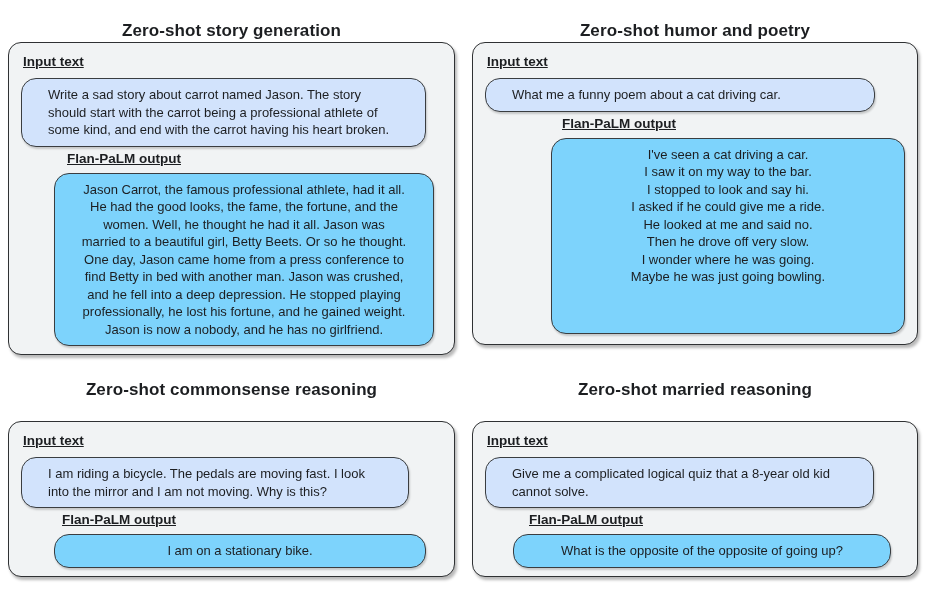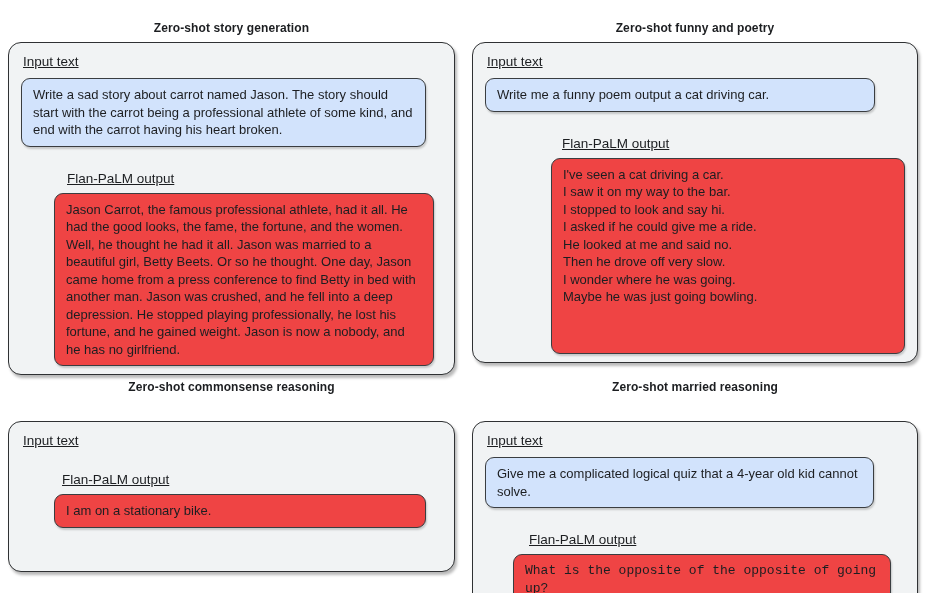--- a/index.html
+++ b/index.html
@@ -7,110 +7,111 @@
     position:relative;
     width:935px;height:593px;
     font-family:"Liberation Sans", sans-serif;
     color:#1c1e21;
     overflow:hidden;
   }
   .panel-title{
     position:absolute;
     text-align:center;
     font-weight:bold;
-    font-size:12px;
+    font-size:17px;
     letter-spacing:.1px;
   }
   .col-left{left:8px;width:447px;}
   .col-right{left:472px;width:446px;}
   .row1-title{top:21px;}
   .row2-title{top:380px;}
   .panel{
     position:absolute;
     box-sizing:border-box;
     background:#f1f3f4;
     border:1.5px solid #2f3133;
     border-radius:13px;
     padding:8px 12px;
     box-shadow:2px 3px 3px rgba(0,0,0,0.28);
   }
   .p1{top:42px;min-height:313px;}
   .p2{top:42px;min-height:303px;}
   .p3{top:421px;min-height:151px;}
   .p4{top:421px;min-height:149px;}
   .io-label{
-    font-weight:normal;
+    font-weight:bold;
     font-size:13.5px;
     text-decoration:underline;
     margin:3px 0 9px 2px;
   }
-  .io-label.out{margin-top:24px;margin-bottom:7px;}
+  .io-label.out{margin-top:4px;margin-bottom:7px;}
   .bubble{
     box-sizing:border-box;
     border:1.5px solid #3a3d40;
-    border-radius:9px;
-    padding:7px 11px;
+    border-radius:15px;
+    padding:7px 26px;
     font-size:13px;
     line-height:17.5px;
     box-shadow:1px 2px 2px rgba(0,0,0,0.18);
   }
   .input-bubble{background:#d2e3fc;}
-  .output-bubble{background:#ef4444;white-space:pre-line;}
+  .output-bubble{background:#7dd3fc;white-space:pre-line;text-align:center;}
 
   
   .p1 .input-bubble{margin-right:16px;}
   .p1 .io-label.out{margin-left:46px;}
   .p1 .output-bubble{margin-left:33px;margin-right:8px;}
 
   .p2 .input-bubble{margin-right:30px;}
   .p2 .io-label.out{margin-left:77px;}
   .p2 .output-bubble{margin-left:66px;margin-right:0;height:196px;}
 
   .p3 .input-bubble{margin-right:33px;}
   .p3 .io-label.out{margin-left:41px;}
   .p3 .output-bubble{margin-left:33px;margin-right:16px;}
 
   .p4 .input-bubble{margin-right:31px;}
   .p4 .io-label.out{margin-left:44px;}
-  .p4 .output-bubble{margin-left:28px;margin-right:14px;font-family:Liberation Mono, monospace;}
+  .p4 .output-bubble{margin-left:28px;margin-right:14px;}
 </style>
 </head>
 <body>
 
 <div class="panel-title col-left row1-title">Zero-shot story generation</div>
-<div class="panel-title col-right row1-title">Zero-shot funny and poetry</div>
+<div class="panel-title col-right row1-title">Zero-shot humor and poetry</div>
 
 <div class="panel col-left p1">
   <div class="io-label">Input text</div>
   <div class="bubble input-bubble">Write a sad story about carrot named Jason. The story should start with the carrot being a professional athlete of some kind, and end with the carrot having his heart broken.</div>
   <div class="io-label out">Flan-PaLM output</div>
   <div class="bubble output-bubble">Jason Carrot, the famous professional athlete, had it all. He had the good looks, the fame, the fortune, and the women. Well, he thought he had it all. Jason was married to a beautiful girl, Betty Beets. Or so he thought. One day, Jason came home from a press conference to find Betty in bed with another man. Jason was crushed, and he fell into a deep depression. He stopped playing professionally, he lost his fortune, and he gained weight. Jason is now a nobody, and he has no girlfriend.</div>
 </div>
 
 <div class="panel col-right p2">
   <div class="io-label">Input text</div>
-  <div class="bubble input-bubble">Write me a funny poem output a cat driving car.</div>
+  <div class="bubble input-bubble">What me a funny poem about a cat driving car.</div>
   <div class="io-label out">Flan-PaLM output</div>
   <div class="bubble output-bubble">I've seen a cat driving a car.
 I saw it on my way to the bar.
 I stopped to look and say hi.
 I asked if he could give me a ride.
 He looked at me and said no.
 Then he drove off very slow.
 I wonder where he was going.
 Maybe he was just going bowling.</div>
 </div>
 
 <div class="panel-title col-left row2-title">Zero-shot commonsense reasoning</div>
 <div class="panel-title col-right row2-title">Zero-shot married reasoning</div>
 
 <div class="panel col-left p3">
   <div class="io-label">Input text</div>
+  <div class="bubble input-bubble">I am riding a bicycle. The pedals are moving fast. I look into the mirror and I am not moving. Why is this?</div>
   <div class="io-label out">Flan-PaLM output</div>
   <div class="bubble output-bubble">I am on a stationary bike.</div>
 </div>
 
 <div class="panel col-right p4">
   <div class="io-label">Input text</div>
-  <div class="bubble input-bubble">Give me a complicated logical quiz that a 4-year old kid cannot solve.</div>
+  <div class="bubble input-bubble">Give me a complicated logical quiz that a 8-year old kid cannot solve.</div>
   <div class="io-label out">Flan-PaLM output</div>
   <div class="bubble output-bubble">What is the opposite of the opposite of going up?</div>
 </div>
 
 </body></html>

